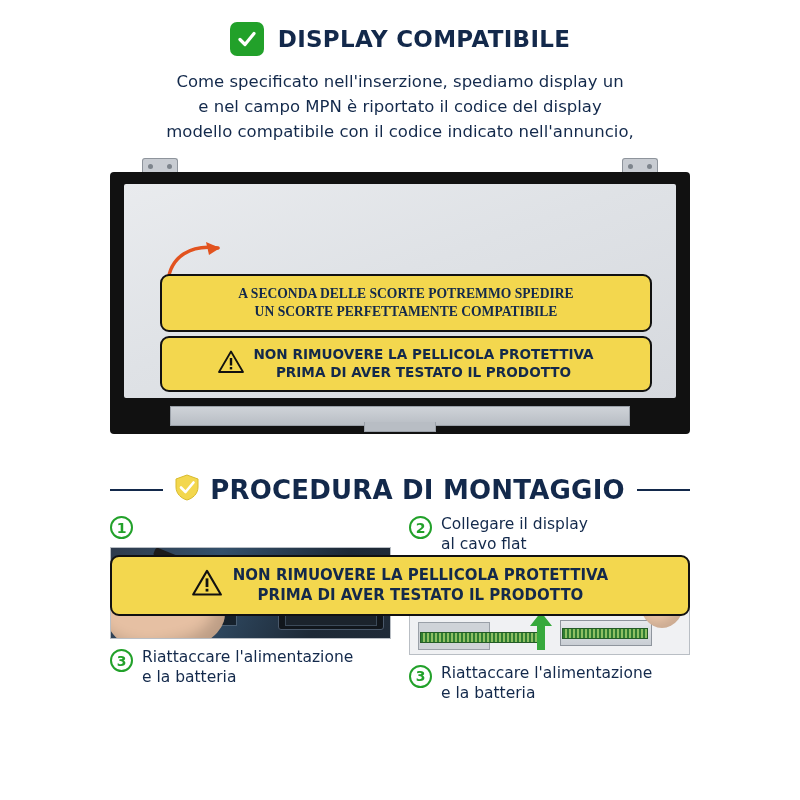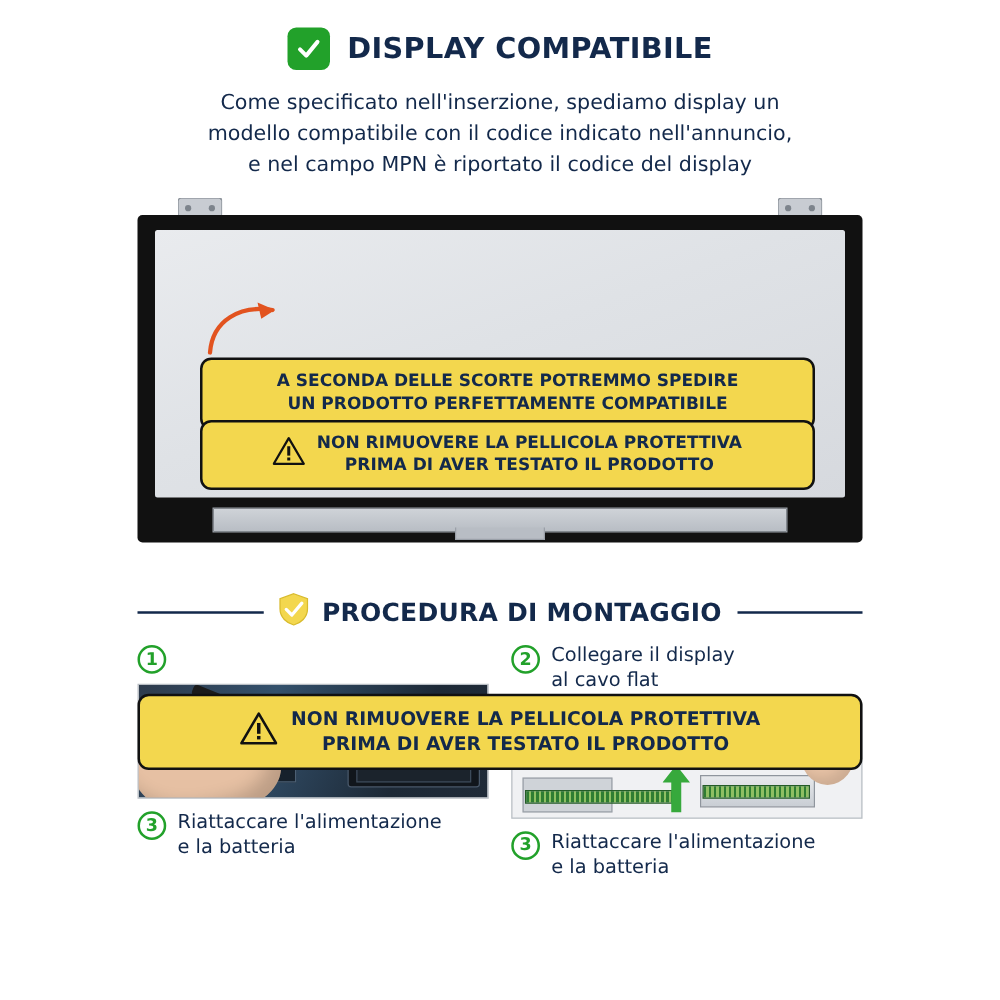--- a/index.html
+++ b/index.html
@@ -148,21 +148,21 @@
     border: 2px solid #111111;
     border-radius: 9px;
     box-sizing: border-box;
     text-align: center;
     color: #13294b;
     font-weight: bold;
     font-size: 13.6px;
     line-height: 1.32;
     padding: 9px 6px;
   }
-  .note-box.first { top: 128px; }
+  .note-box.first { top: 116px; font-family: Liberation Serif, serif; }
   .note-box.second {
     top: 178px;
     display: flex;
     align-items: center;
     justify-content: center;
     gap: 9px;
     padding: 8px 10px;
   }
   .note-box .note-text { display: block; }
 
@@ -180,21 +180,21 @@
     height: 2px;
     background: #13294b;
   }
   .section-title {
     display: flex;
     align-items: center;
     gap: 11px;
     white-space: nowrap;
   }
   .section-title .label {
-    font-size: 20px;
+    font-size: 26px;
     font-weight: bold;
     color: #13294b;
     letter-spacing: 0.2px;
   }
 
   
   .steps {
     display: flex;
     gap: 18px;
   }
@@ -388,22 +388,22 @@
       <div class="check-badge">
         <svg width="22" height="22" viewBox="0 0 22 22">
           <path d="M4 11.5 L9 16.5 L18 5.5" fill="none" stroke="#ffffff" stroke-width="3.2" stroke-linecap="round" stroke-linejoin="round"></path>
         </svg>
       </div>
       <div class="header-title">DISPLAY COMPATIBILE</div>
     </div>
 
     <div class="intro">
       <div>Come specificato nell'inserzione, spediamo display un</div>
+      <div>e nel campo MPN è riportato il codice del display</div>
       <div>modello compatibile con il codice indicato nell'annuncio,</div>
-      <div>e nel campo MPN è riportato il codice del display</div>
     </div>
 
     <div class="panel-wrap">
       <div class="bracket left"></div>
       <div class="bracket right"></div>
 
       <div class="panel-frame">
         <div class="panel-screen"></div>
         <div class="panel-foot">
           <div class="panel-foot-tab"></div>
@@ -412,21 +412,21 @@
 
       <div class="arrow-svg">
         <svg width="70" height="50" viewBox="0 0 70 50">
           <path d="M6 46 C8 20, 30 8, 56 12" fill="none" stroke="#e2531f" stroke-width="3.4" stroke-linecap="round"></path>
           <path d="M58 12 L44 6 L47 19 Z" fill="#e2531f"></path>
         </svg>
       </div>
 
       <div class="note-box first">
         <span class="note-text">A SECONDA DELLE SCORTE POTREMMO SPEDIRE</span>
-        <span class="note-text">UN PRODOTTO PERFETTAMENTE COMPATIBILE</span>
+        <span class="note-text">UN SCORTE PERFETTAMENTE COMPATIBILE</span>
       </div>
 
       <div class="note-box second">
         <span class="warn-tri">
           <svg width="26" height="24" viewBox="0 0 26 24">
             <path d="M13 1.5 L25 22 L1 22 Z" fill="#f3d74e" stroke="#111111" stroke-width="1.8" stroke-linejoin="round"></path>
             <rect x="11.8" y="8" width="2.4" height="7.5" fill="#111111"></rect>
             <rect x="11.8" y="17" width="2.4" height="2.4" fill="#111111"></rect>
           </svg>
         </span>

